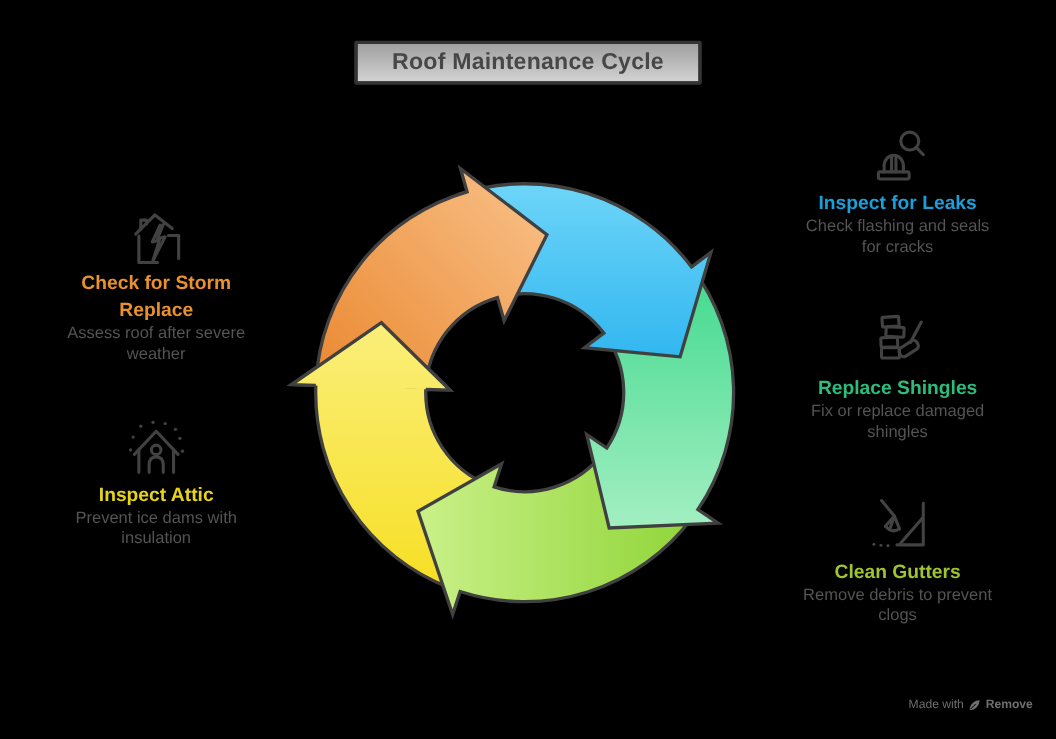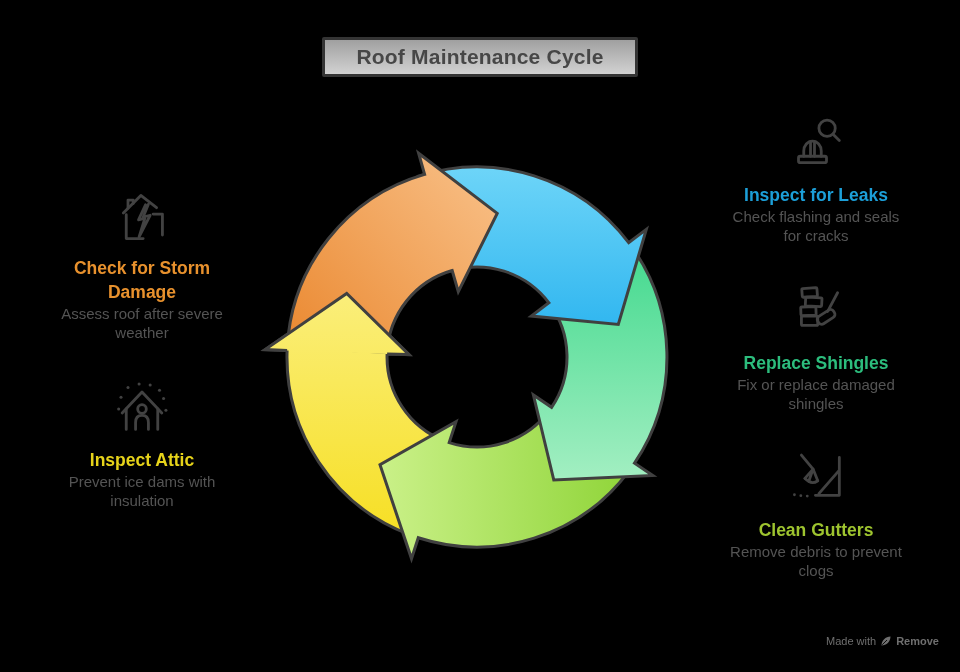--- a/index.html
+++ b/index.html
@@ -9,21 +9,21 @@
              box-sizing:border-box;border:3px solid #343434;border-radius:2px;
              background:linear-gradient(180deg,#a0a0a0 0%,#d2d2d2 100%);
              display:flex;align-items:center;justify-content:center;}
   .title-box span{font-size:21px;font-weight:700;color:#474747;letter-spacing:.2px;}
   #cycle-svg{position:absolute;left:250px;top:110px;}
   .step{position:absolute;text-align:center;}
   .step.right{left:706px;width:220px;}
   .step.left{left:32px;width:220px;}
   .step .ic{height:56px;display:flex;justify-content:center;align-items:center;}
   .step .ic svg{width:56px;height:56px;}
-  .step-title{font-size:17.5px;font-weight:700;line-height:24px;margin-top:11px;white-space:pre-line;}
+  .step-title{font-size:17.5px;font-weight:700;line-height:24px;white-space:pre-line;}
   .step-desc{font-size:15px;line-height:19px;color:#545454;margin-top:0;white-space:pre-line;}
   .watermark{position:absolute;left:826px;top:635px;display:flex;align-items:center;gap:4px;
              font-size:11px;color:#6f6f6f;}
   .watermark .brand{font-weight:600;}
 </style>
 </head>
 <body>
 
 <div class="canvas">
 
@@ -124,21 +124,21 @@
           <g fill="none" stroke="#424242" stroke-width="2.4" stroke-linecap="round" stroke-linejoin="round">
         <path d="M8 20.5 L23 5.5 L36.5 16"></path>
         <path d="M12 16.5 V9.5 H16.5 V12.5"></path>
         <path d="M10.5 22 V42.5 H25"></path>
         <path d="M33.5 21.5 H41.5 V39.5"></path>
         <path d="M27 13.5 L21 26.5 L26.5 25 L21.5 41 L31 22.5 L25 24 L29.5 13"></path>
       </g>
         </svg>
     </div>
     <div class="step-title" style="color: rgb(232, 145, 45);">Check for Storm
-Damage</div>
+Replace</div>
     <div class="step-desc">Assess roof after severe
 weather</div>
   </div>
 
   <div class="step left" style="top:381px">
     <div class="ic">
       <svg viewBox="0 0 48 48">
           <g fill="none" stroke="#424242" stroke-width="2.4" stroke-linecap="round" stroke-linejoin="round">
         <path d="M7 27.5 L24 9.5 L41 27.5"></path>
         <path d="M10.5 24 V41.5 M37.5 24 V41.5"></path>

